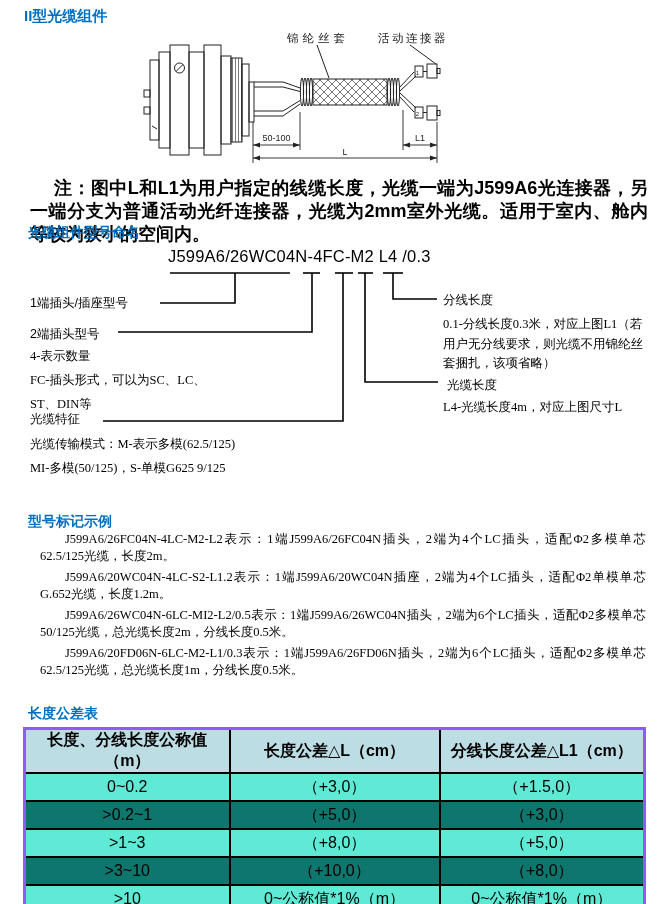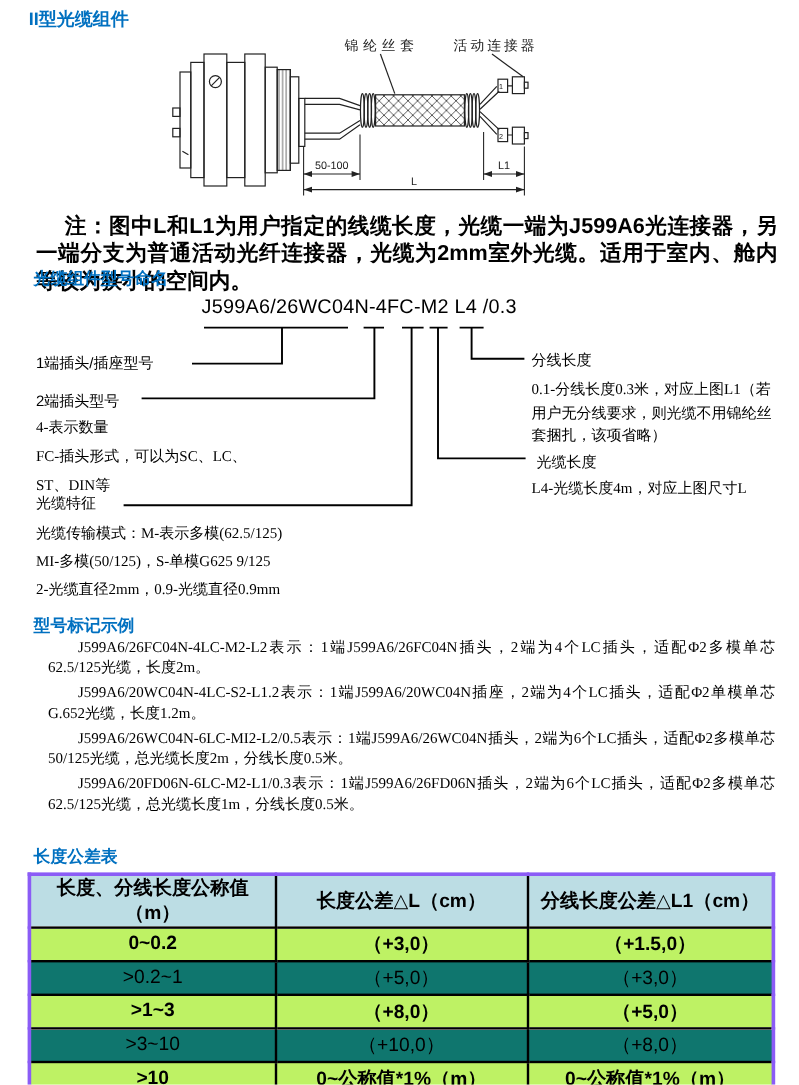--- a/index.html
+++ b/index.html
@@ -14,21 +14,21 @@
   .lbl{position:absolute;font-size:12.5px;white-space:nowrap;
        font-family:"Liberation Serif","DejaVu Serif",serif;}
   .lbl.b{font-weight:normal;font-family:"Liberation Sans","DejaVu Sans",sans-serif;}
   .examples{position:absolute;left:28px;top:531px;width:618px;
             font-family:"Liberation Serif","DejaVu Serif",serif;font-size:12.5px;}
   .examples p{margin:0 0 4px 12px;line-height:17px;text-indent:25px;text-align:justify;}
   .tol-table{position:absolute;left:23px;top:727px;width:620px;border-collapse:collapse;
              table-layout:fixed;font-size:16px;text-align:center;border:3px solid #8b5cf6;}
   .tol-table th,.tol-table td{border:2px solid #000;padding:0;height:26px;overflow:hidden;}
   .tol-table th{background:#bcdde4;font-weight:bold;height:27px;}
-  .tol-table tr.odd td{background:#bef264;font-weight:bold;}
+  .tol-table tr.odd td{background:#5eead4;}
   .tol-table tr.even td{background:#0f766e;}
   svg{position:absolute;}
   .svgtxt{font-family:"Liberation Sans","DejaVu Sans",sans-serif;fill:#222;}
 </style>
 </head>
 <body>
 
 <div class="page">
 
   <h1 class="h-blue title" style="left:24px;top:7px;">II型光缆组件</h1>
@@ -134,21 +134,20 @@
   </svg>
 
   <div class="lbl b" style="left:30px;top:295px;">1端插头/插座型号</div>
   <div class="lbl b" style="left:30px;top:326px;">2端插头型号</div>
   <div class="lbl" style="left:30px;top:348px;">4-表示数量</div>
   <div class="lbl" style="left:30px;top:372px;">FC-插头形式，可以为SC、LC、</div>
   <div class="lbl" style="left:30px;top:396px;">ST、DIN等</div>
   <div class="lbl b" style="left:30px;top:411px;">光缆特征</div>
   <div class="lbl" style="left:30px;top:436px;">光缆传输模式：M-表示多模(62.5/125)</div>
   <div class="lbl" style="left:30px;top:460px;">MI-多模(50/125)，S-单模G625 9/125</div>
-  <div class="lbl" style="left:30px;top:483px;">2-光缆直径2mm，0.9-光缆直径0.9mm</div>
 
   <div class="lbl b" style="left:443px;top:292px;">分线长度</div>
   <div class="lbl" style="left:443px;top:316px;">0.1-分线长度0.3米，对应上图L1（若</div>
   <div class="lbl" style="left:443px;top:336px;">用户无分线要求，则光缆不用锦纶丝</div>
   <div class="lbl" style="left:443px;top:355px;">套捆扎，该项省略）</div>
   <div class="lbl b" style="left:447px;top:377px;">光缆长度</div>
   <div class="lbl" style="left:443px;top:399px;">L4-光缆长度4m，对应上图尺寸L</div>
 
   <h2 class="h-blue" style="left:28px;top:513px;">型号标记示例</h2>
 

